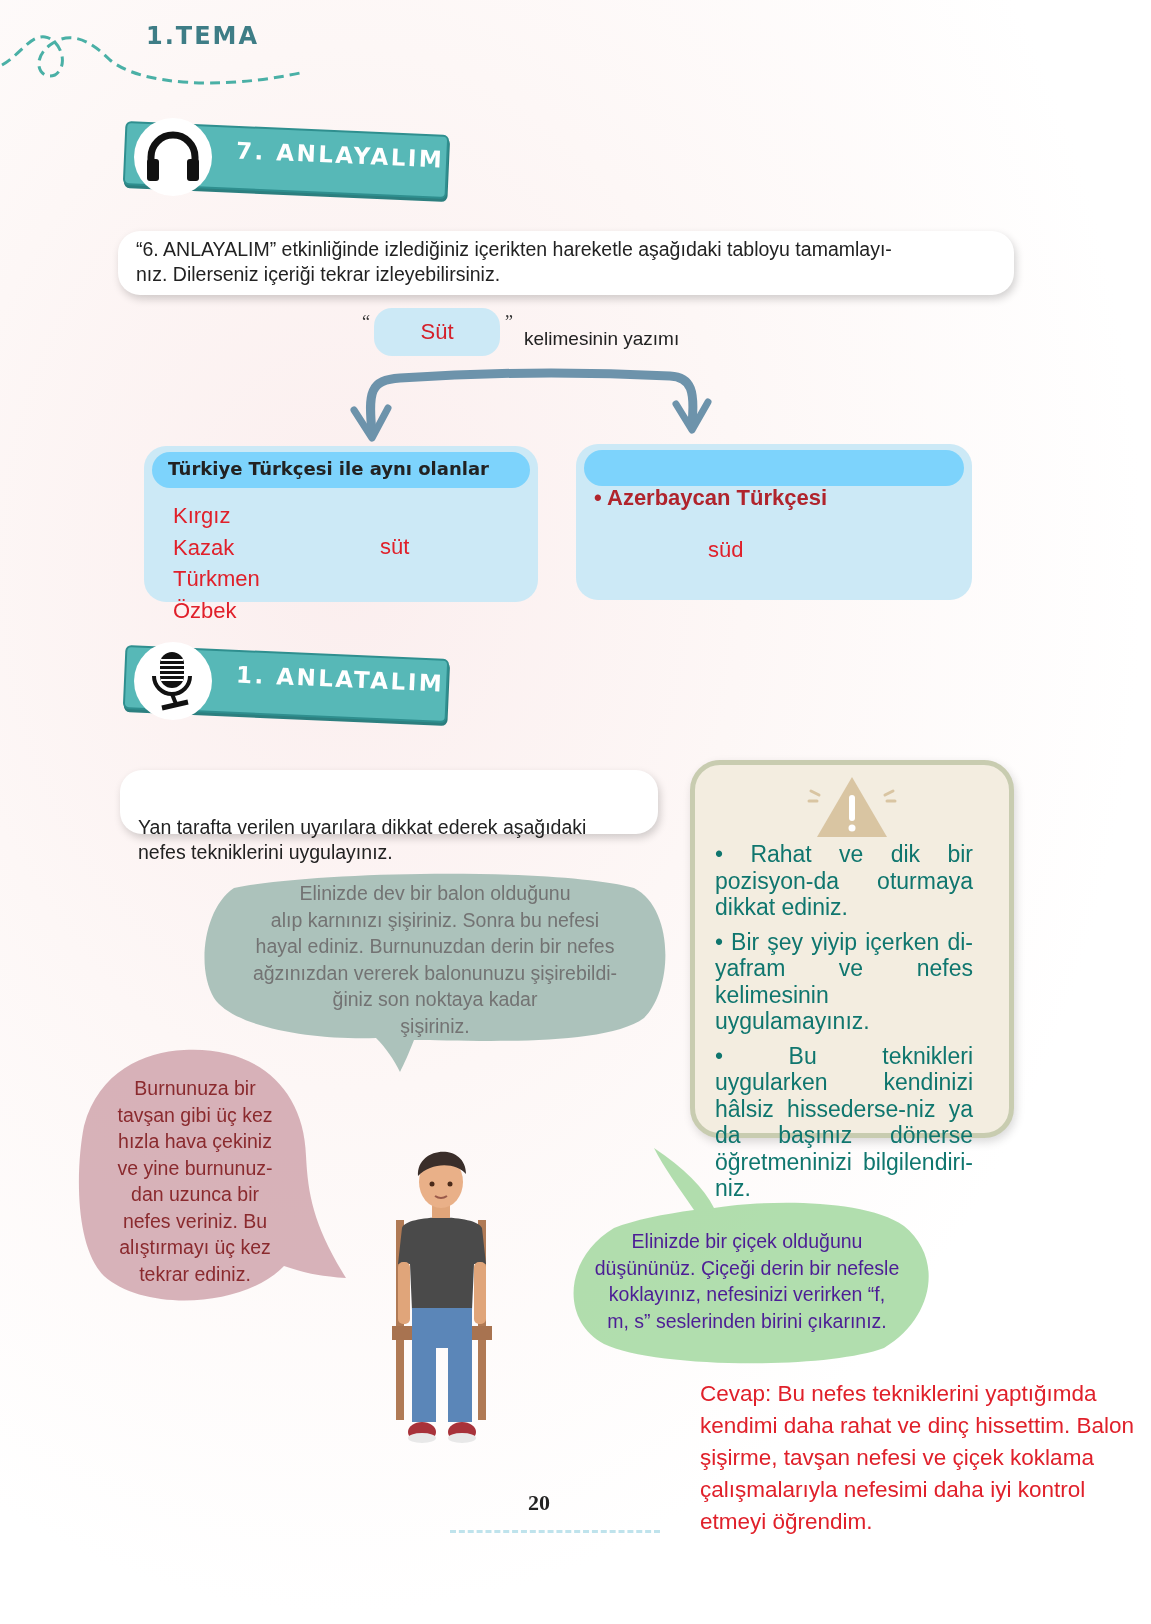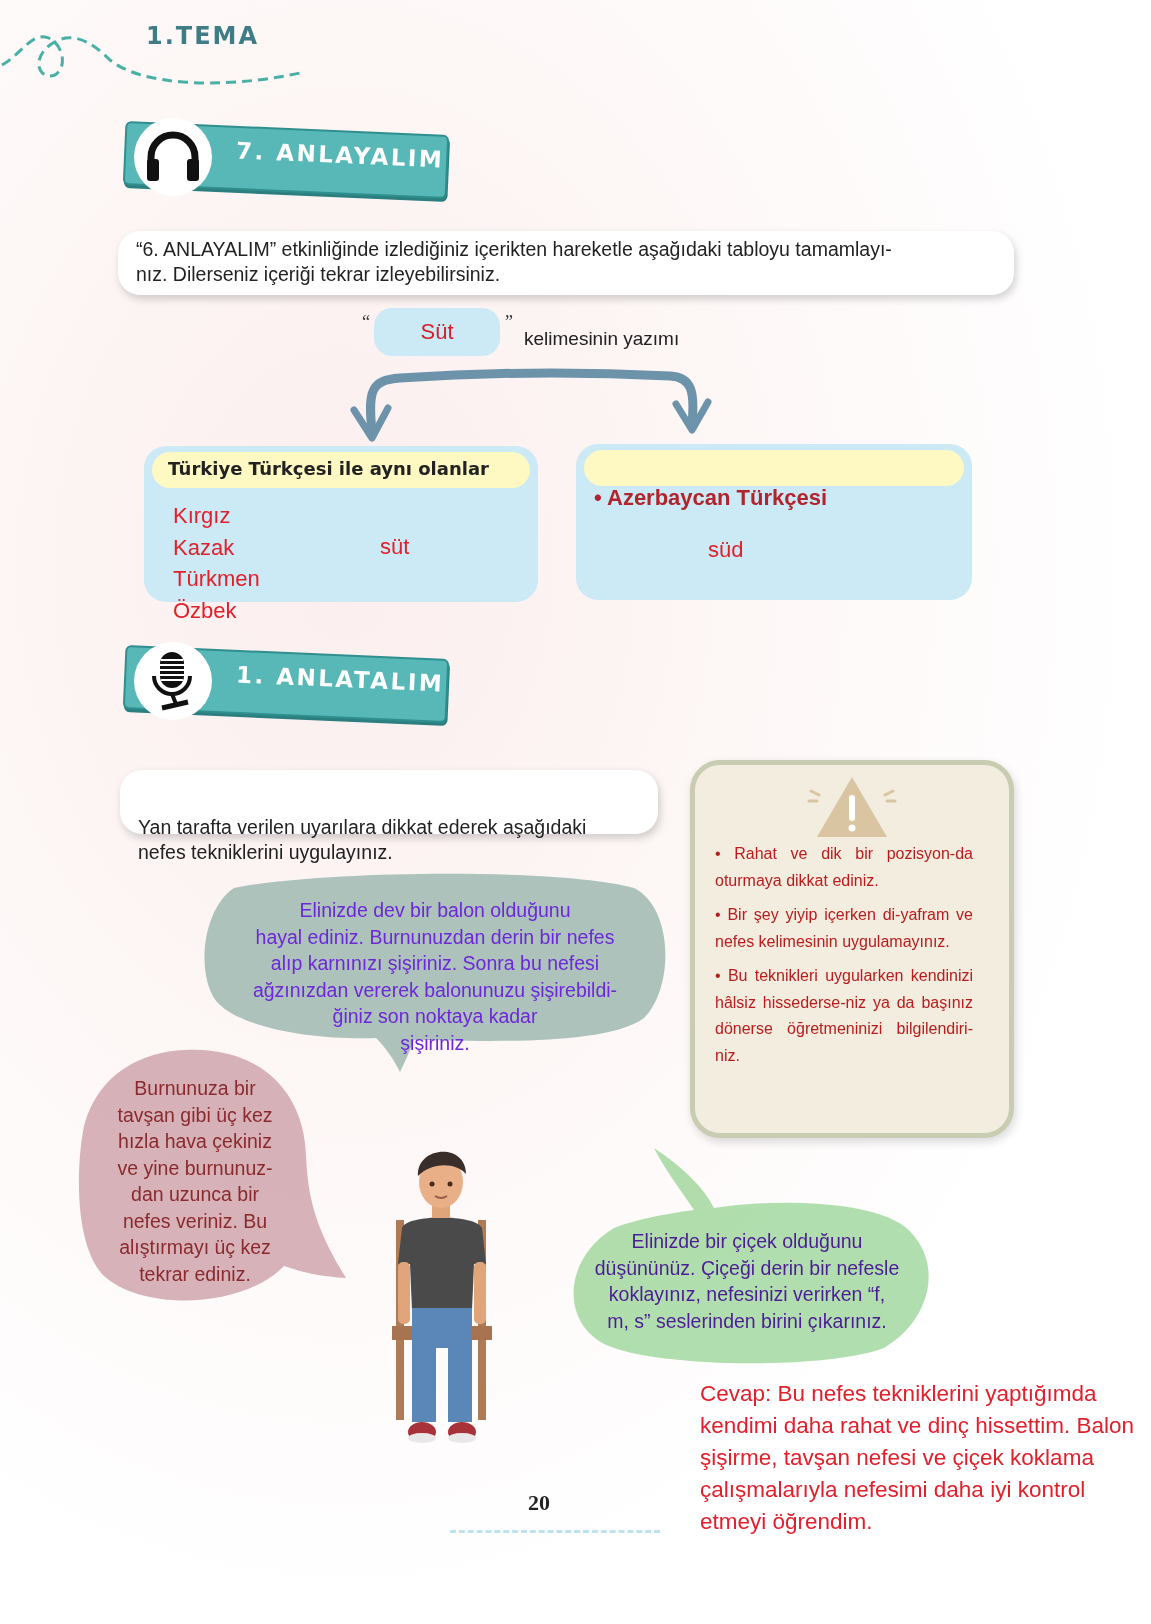--- a/index.html
+++ b/index.html
@@ -41,35 +41,35 @@
   }
 
   
   .word-box { left:374px; top:308px; width:126px; height:48px; background:#cce9f6; border-radius:18px;
     color:#d4202a; font-family:"Liberation Sans", sans-serif; font-size:22px; display:flex; align-items:center; justify-content:center; }
   .quote { font-family:"Liberation Serif", serif; font-size:18px; color:#333; }
   .word-rest { left:524px; top:328px; font-family:"Liberation Sans", sans-serif; font-size:19px; color:#222; }
 
   
   .cbox { background:#cce9f6; border-radius:22px; }
-  .cbox .head { position:absolute; left:8px; top:6px; right:8px; height:36px; background:#fef9c3; border-radius:18px; }
+  .cbox .head { position:absolute; left:8px; top:6px; right:8px; height:36px; background:#7dd3fc; border-radius:18px; }
   .cbox .head span { position:absolute; left:16px; top:6px; font-family:"DejaVu Sans", sans-serif; font-weight:bold; font-size:18px; color:#222; }
   .red { color:#e0202a; font-family:"Liberation Sans", sans-serif; font-size:22px; }
   .darkred { color:#b0242c; font-family:"Liberation Sans", sans-serif; font-size:22px;font-weight:bold; }
 
   
   .bubble-text { text-align:center; font-family:"Liberation Sans", sans-serif; }
 
   
   .warn {
     left:690px; top:760px; width:314px; height:368px;
     background:#f3ede0; border:5px solid #c8ccb0; border-radius:30px;
     box-shadow: 2px 4px 10px rgba(0,0,0,0.15);
   }
-  .warn p { margin:0 12px 8px 0; font-family:"Liberation Sans", sans-serif; font-size:16px; line-height:26.5px; color:#b91c1c; text-align:justify; }
+  .warn p { margin:0 12px 8px 0; font-family:"Liberation Sans", sans-serif; font-size:23px; line-height:26.5px; color:#0f766e; text-align:justify; }
 
   .answer { left:700px; top:1378px; width:450px; font-family:Liberation Sans, sans-serif; font-size:22.5px; line-height:32px; color:#e0202a; }
   .page-num { left:528px; top:1490px; font-family:"Liberation Serif", serif; font-weight:bold; font-size:22px; color:#222; }
   .bottom-dash { left:450px; top:1530px; width:210px; border-top:3px dashed #bfe3ec; }
 </style>
 </head>
 <body>
 
 <svg class="abs tema-wave" width="310" height="70" viewBox="0 0 310 70">
   <path d="M2 50 C20 40, 30 20, 45 22 C60 24, 70 50, 55 60 C40 66, 30 45, 50 30 C70 15, 90 25, 110 45 C140 70, 220 75, 300 58" fill="none" stroke="#4ab0a6" stroke-width="3" stroke-dasharray="10 6"></path>
@@ -149,24 +149,24 @@
 </div>
 
 <div class="abs pill" style="left:120px; top:770px; width:502px; height:52px;">
   <div style="white-space:nowrap;margin-top:39px;">Yan tarafta verilen uyarılara dikkat ederek aşağıdaki</div>
   <div>nefes tekniklerini uygulayınız.</div>
 </div>
 
 <svg class="abs" style="left:204px; top:868px;" width="466" height="206" viewBox="0 0 466 206">
   <path d="M30 20 C120 2, 360 0, 430 20 C470 40, 470 120, 440 150 C400 180, 260 172, 210 172 C205 185, 200 196, 196 204 C190 192, 182 180, 172 170 C110 172, 30 160, 10 130 C-8 100, 0 40, 30 20 Z" fill="#9eb8b0" opacity="0.85"></path>
 </svg>
-<div class="abs bubble-text" style="left:215px; top:880px; width:440px; font-size:19.5px; line-height:26.5px; color:#6d28d9;margin-top:17px;">
+<div class="abs bubble-text" style="left:215px; top:880px; width:440px; font-size:19.5px; line-height:26.5px; color:#737373;">
   <div>Elinizde dev bir balon olduğunu</div>
+  <div>alıp karnınızı şişiriniz. Sonra bu nefesi</div>
   <div>hayal ediniz. Burnunuzdan derin bir nefes</div>
-  <div>alıp karnınızı şişiriniz. Sonra bu nefesi</div>
   <div>ağzınızdan vererek balonunuzu şişirebildi-</div>
   <div>ğiniz son noktaya kadar</div>
   <div>şişiriniz.</div>
 </div>
 
 <div class="abs warn">
   <svg class="abs" style="left:112px; top:8px;" width="90" height="70" viewBox="0 0 90 70">
     <path d="M45 4 L80 64 L10 64 Z" fill="#d9c5a2"></path>
     <rect x="42" y="22" width="6" height="26" rx="3" fill="#fff"></rect>
     <circle cx="45" cy="55" r="3.5" fill="#fff"></circle>

